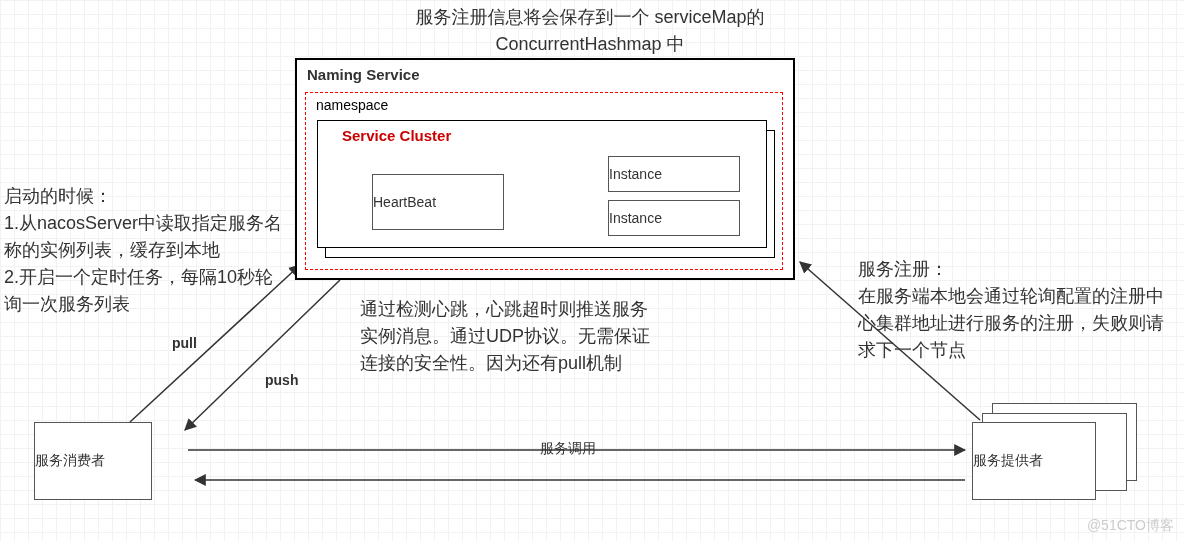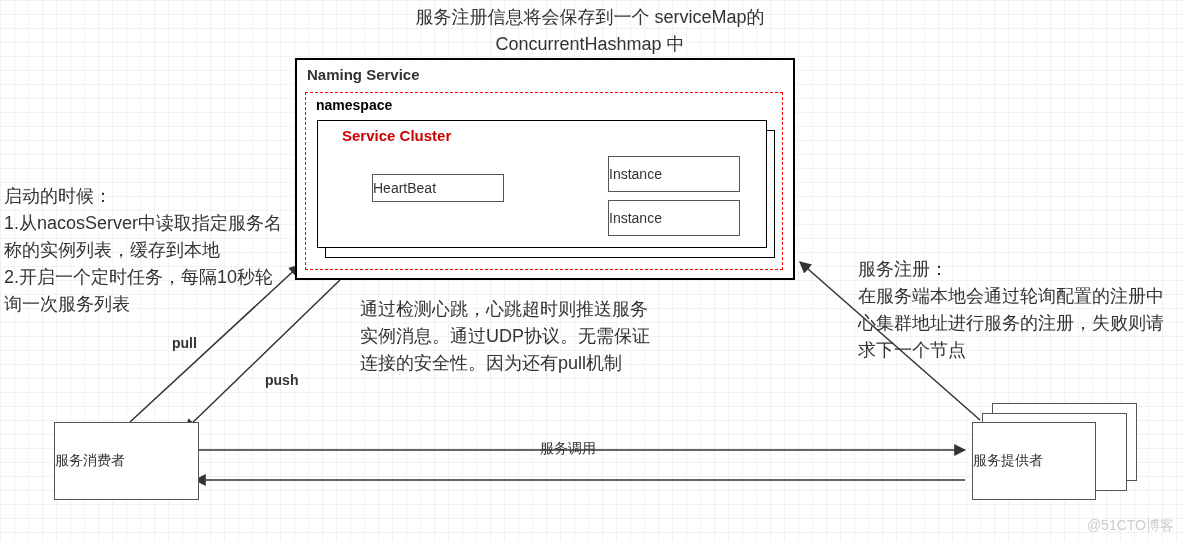--- a/index.html
+++ b/index.html
@@ -3,28 +3,28 @@
 <meta charset="utf-8">
 <style>
   html,body{margin:0;padding:0;width:1184px;height:541px;font-family:"Microsoft YaHei",Arial,sans-serif;color:#333;background:#fff;position:relative}
   .grid{position:absolute;inset:0;background-image:linear-gradient(to right,#f2f2f2 1px,transparent 1px),linear-gradient(to bottom,#f2f2f2 1px,transparent 1px);background-size:14px 14px;z-index:0}
   svg{position:absolute;inset:0;width:1184px;height:541px;z-index:1}
   .box{position:absolute;border:1.5px solid #555;background:#fff;box-sizing:border-box;z-index:2}
   .box-label{position:absolute;width:100%;text-align:left;font-size:14px;top:50%;transform:translateY(-50%)}
   .naming{left:295px;top:58px;width:500px;height:222px;border:2px solid #000}
   .naming-title{position:absolute;left:10px;top:6px;font-weight:bold;font-size:15px}
   .namespace{position:absolute;left:305px;top:92px;width:478px;height:178px;border:1.5px dashed red;box-sizing:border-box;z-index:3}
-  .namespace-title{position:absolute;left:10px;top:4px;font-weight:bold;font-size:14px;color:#000}
+  .namespace-title{position:absolute;left:10px;top:4px;font-weight:normal;font-size:14px;color:#000}
   .cluster-back{left:325px;top:130px;width:450px;height:128px;border:1.5px solid #000;z-index:3}
   .cluster-front{left:317px;top:120px;width:450px;height:128px;border:1.5px solid #000;z-index:4}
   .cluster-title{position:absolute;left:24px;top:6px;font-weight:bold;font-size:15px;color:#c00}
-  .heartbeat{left:372px;top:174px;width:132px;height:28px;z-index:5}
+  .heartbeat{left:372px;top:174px;width:132px;height:56px;z-index:5}
   .instance1{left:608px;top:156px;width:132px;height:36px;z-index:5}
   .instance2{left:608px;top:200px;width:132px;height:36px;z-index:5}
-  .consumer{left:54px;top:422px;width:145px;height:78px;z-index:4}
+  .consumer{left:34px;top:422px;width:118px;height:78px;z-index:4}
   .provider-back2{left:992px;top:403px;width:145px;height:78px;z-index:2}
   .provider-back1{left:982px;top:413px;width:145px;height:78px;z-index:3}
   .provider-front{left:972px;top:422px;width:124px;height:78px;z-index:4}
   .note{position:absolute;font-size:18px;line-height:1.5;color:#333;z-index:2;white-space:pre-line}
   .note-top{left:370px;top:4px;width:440px;text-align:center}
   .note-left{left:4px;top:183px;width:280px}
   .note-mid{left:360px;top:296px;width:300px}
   .note-right{left:858px;top:256px;width:320px}
   .pull{left:172px;top:333px;font-weight:bold;font-size:14px}
   .push{left:265px;top:370px;font-weight:bold;font-size:14px}

